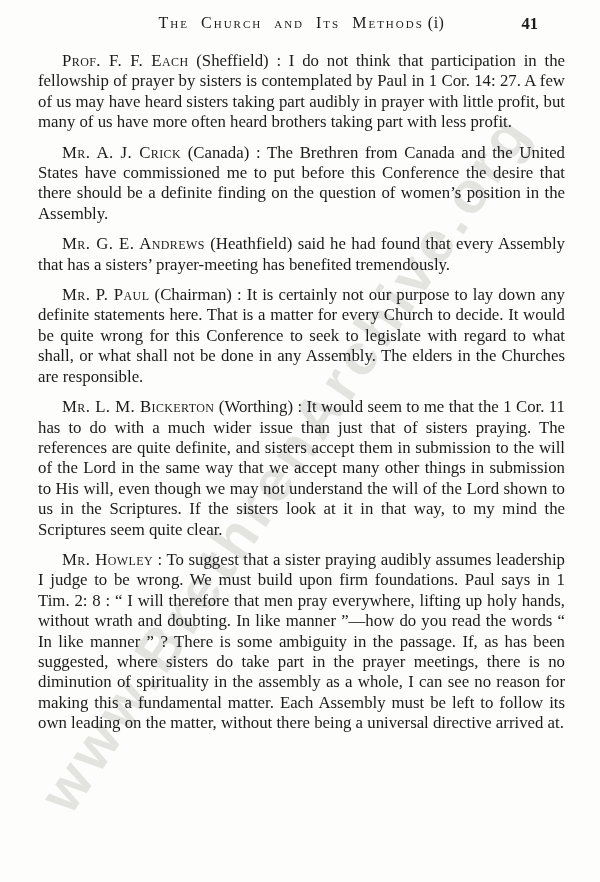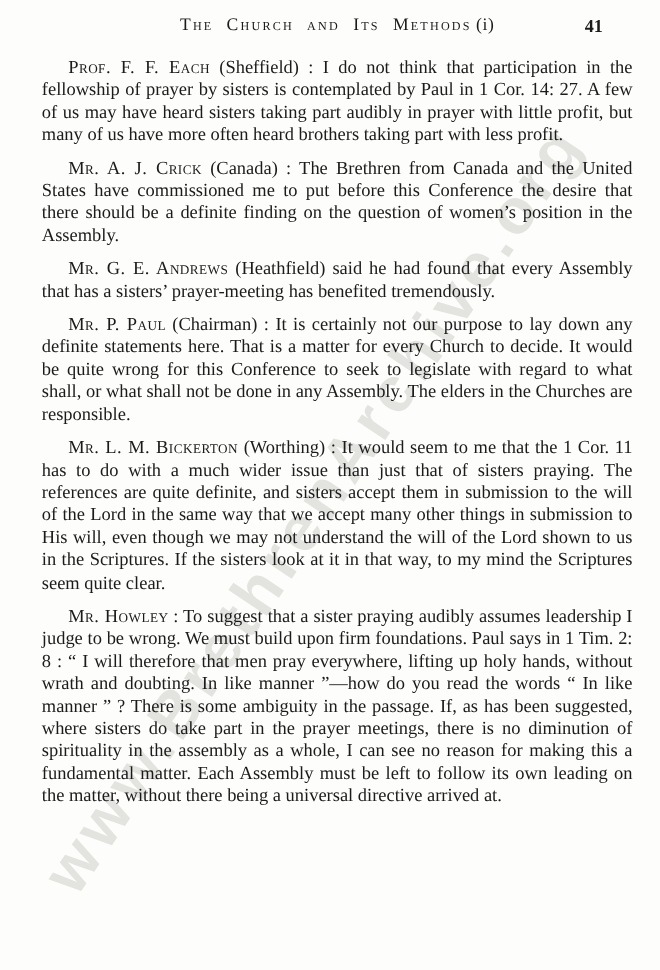--- a/index.html
+++ b/index.html
@@ -31,21 +31,21 @@
     white-space: nowrap;
     color: rgba(148, 148, 138, 0.24);
     z-index: 0;
     user-select: none;
     pointer-events: none;
   }
   .content {
     position: relative;
     z-index: 1;
     box-sizing: border-box;
-    padding: 14px 25px 0 38px;
+    padding: 14px 35px 0 38px;
   }
   .running-head {
     position: relative;
     height: 24px;
     margin-bottom: 13px;
   }
   .head-center {
     position: absolute;
     left: 0;
     right: 0;

